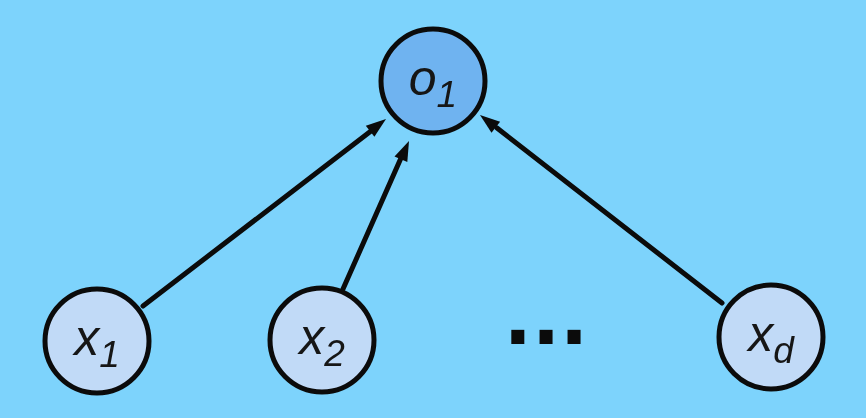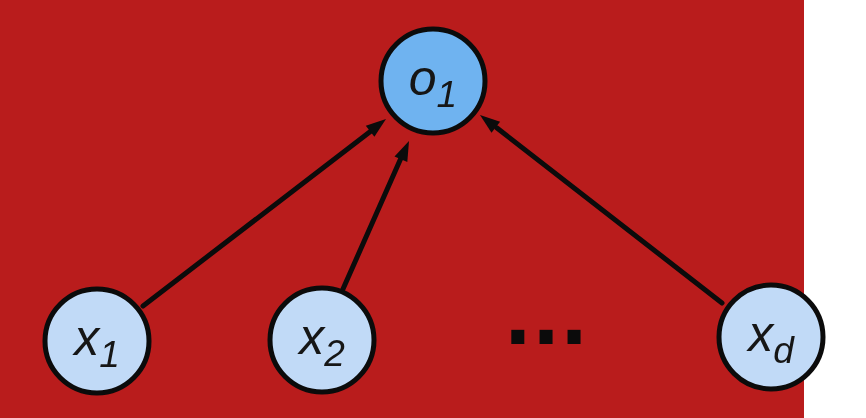--- a/index.html
+++ b/index.html
@@ -5,23 +5,23 @@
   html, body {
     margin: 0;
     padding: 0;
     width: 866px;
     height: 418px;
     background: #ffffff;
     overflow: hidden;
   }
   .canvas {
     position: relative;
-    width: 804px;
+    width: 866px;
     height: 418px;
-    background: #b91c1c;
+    background: #7dd3fc;
   }
   svg { display: block; }
   .node-circle {
     stroke-width: 5px;
   }
   .edge-line {
     stroke-width: 5px;
     stroke-linecap: round;
     fill: none;
   }

